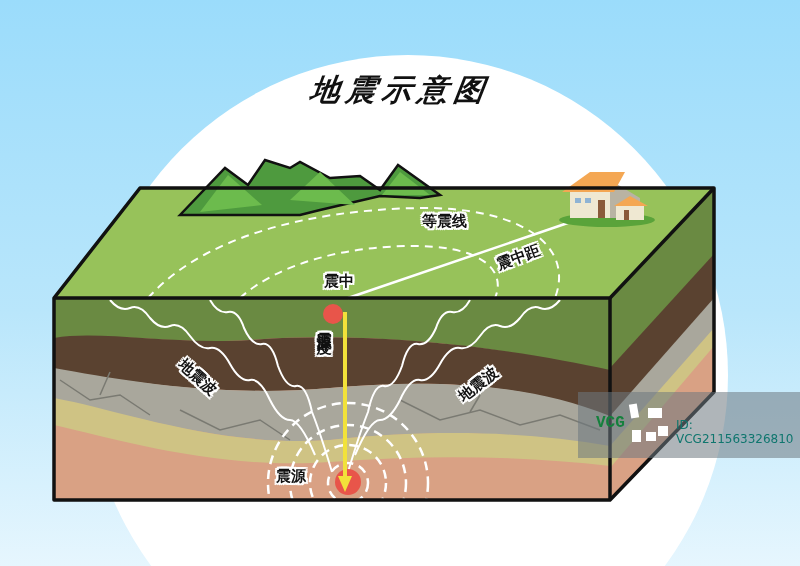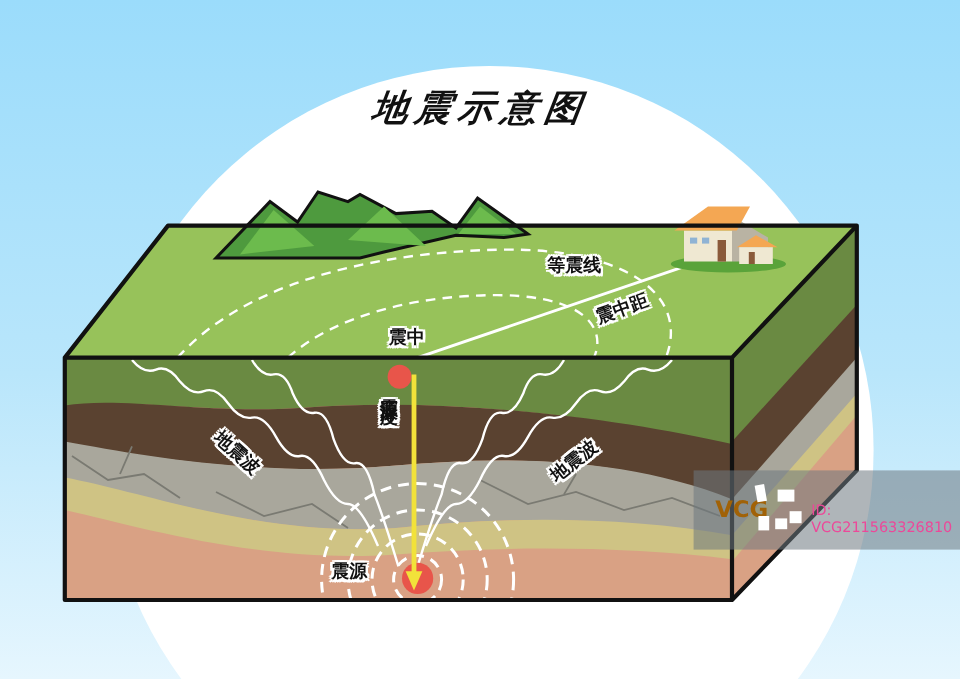--- a/index.html
+++ b/index.html
@@ -13,23 +13,23 @@
          font-size:30px;font-weight:bold;font-style:italic;letter-spacing:6px;color:#111;
          transform:skewX(-8deg);}
   svg.scene{position:absolute;left:0;top:0;}
   .lbl{position:absolute;font-size:15px;font-weight:bold;color:#111;
        text-shadow:-2px -2px 0 #fff,2px -2px 0 #fff,-2px 2px 0 #fff,2px 2px 0 #fff,
                    0 2px 0 #fff,0 -2px 0 #fff,2px 0 0 #fff,-2px 0 0 #fff;
        white-space:nowrap;}
   .vert{writing-mode:vertical-rl;letter-spacing:2px;}
   .wm{position:absolute;left:578px;top:392px;width:222px;height:66px;
       background:rgba(110,120,128,0.55);}
-  .wm-logo{position:absolute;left:18px;top:22px;font-size:19px;font-weight:bold;color:#a16207;}
+  .wm-logo{position:absolute;left:18px;top:22px;font-size:16px;font-weight:bold;color:#15803d;font-family:Liberation Mono, monospace;}
   .wm-burst{position:absolute;left:48px;top:10px;width:46px;height:46px;}
-  .wm-id{position:absolute;left:98px;top:26px;font-size:12px;color:#ec4899;}
+  .wm-id{position:absolute;left:98px;top:26px;font-size:12px;color:#0f766e;}
 </style>
 </head>
 <body>
 
 <div class="bg"></div>
 <div class="halo"></div>
 
 <div class="title">地震示意图</div>
 
 <svg class="scene" width="800" height="566" viewBox="0 0 800 566">
@@ -112,21 +112,21 @@
     <polyline points="54,298 610,298 714,188"></polyline>
     <line x1="610" y1="298" x2="610" y2="500"></line>
   </g>
 
   <circle cx="333" cy="314" r="10" fill="#e8554a"></circle>
   <circle cx="348" cy="482" r="13" fill="#e8554a"></circle>
   <line x1="345" y1="312" x2="345" y2="478" stroke="#f2e23a" stroke-width="4"></line>
   <polygon points="338,476 352,476 345,492" fill="#f2e23a"></polygon>
 </svg>
 
-<div class="lbl" style="left:456px;top:212px;">等震线</div>
+<div class="lbl" style="left:422px;top:212px;">等震线</div>
 <div class="lbl" style="left:496px;top:248px;transform:rotate(-20deg);">震中距</div>
 <div class="lbl" style="left:324px;top:272px;">震中</div>
 <div class="lbl vert" style="left:314px;top:320px;">震源深度</div>
 <div class="lbl" style="left:175px;top:368px;transform:rotate(42deg);">地震波</div>
 <div class="lbl" style="left:456px;top:375px;transform:rotate(-38deg);">地震波</div>
 <div class="lbl" style="left:276px;top:467px;">震源</div>
 
 <div class="wm">
   <div class="wm-logo">VCG</div>
   <svg class="wm-burst" viewBox="0 0 46 46">

